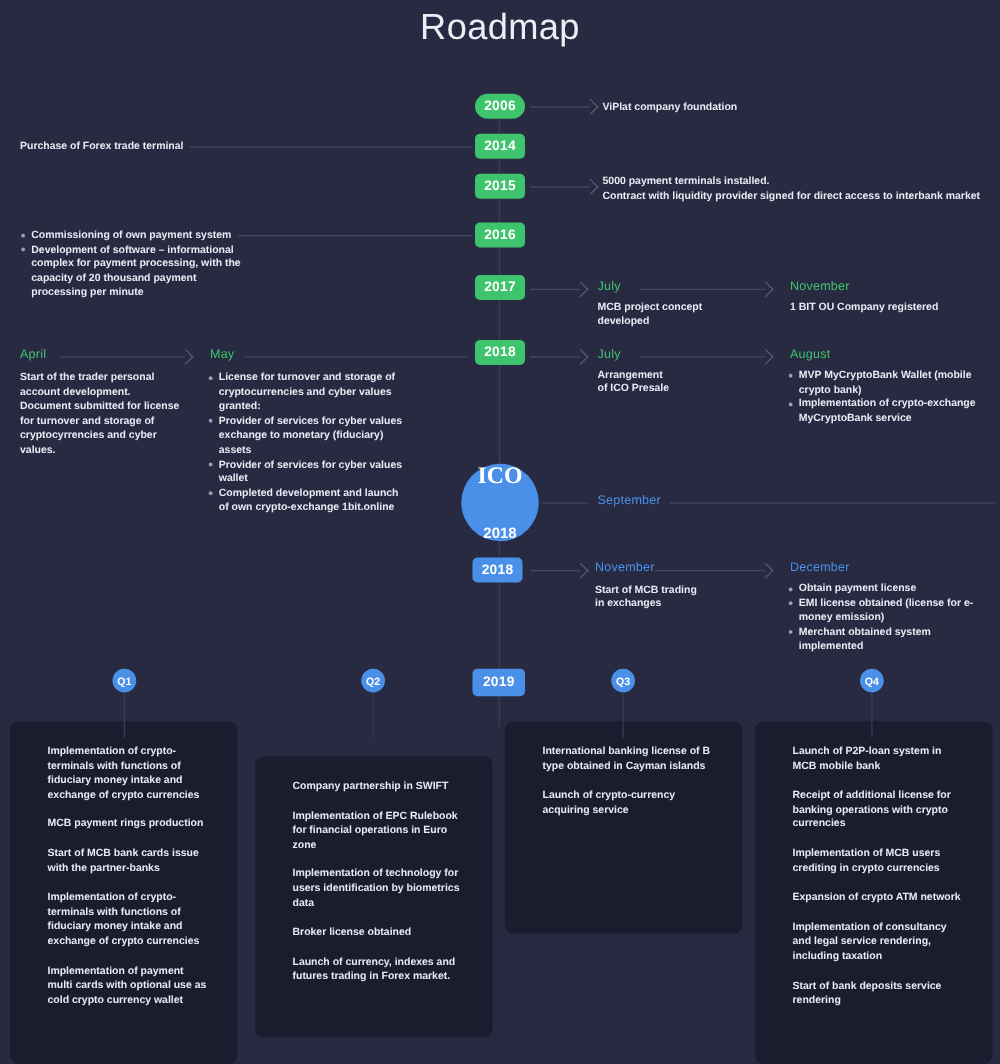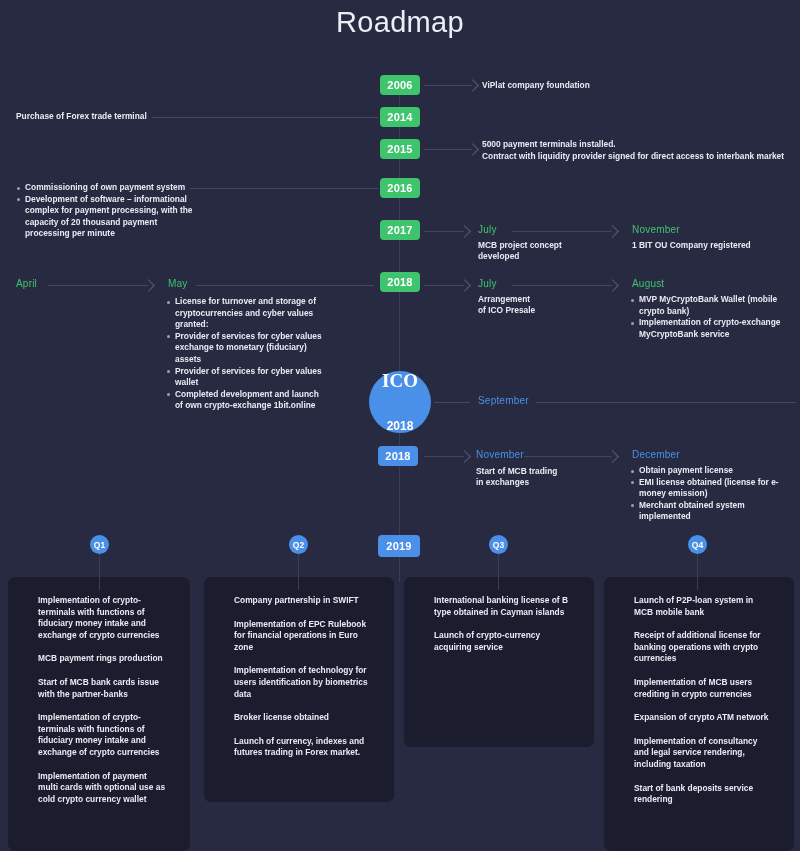--- a/index.html
+++ b/index.html
@@ -108,21 +108,21 @@
 </head>
 <body>
 
 <div id="roadmap">
 
   <div class="title">Roadmap</div>
 
   <div class="spine" style="top:90px;height:292px;"></div>
   <div class="spine" style="top:432px;height:150px;"></div>
 
-  <div class="badge green" style="left:380px;top:75px;">2006</div>
+  <div class="badge green" style="left:380px;top:75px;border-radius:10px;">2006</div>
   <div class="badge green" style="left:380px;top:107px;">2014</div>
   <div class="badge green" style="left:380px;top:139px;">2015</div>
   <div class="badge green" style="left:380px;top:178px;">2016</div>
   <div class="badge green" style="left:380px;top:220px;">2017</div>
   <div class="badge green" style="left:380px;top:272px;">2018</div>
   <div class="badge blue" style="left:378px;top:446px;">2018</div>
   <div class="badge blue" style="left:378px;top:535px;width:42px;height:22px;line-height:22px;">2019</div>
 
   <div class="ico-circle" style="left:369px;top:371px;justify-content:space-between;">
     <span class="ico-main">ICO</span>
@@ -154,20 +154,21 @@
   <div class="arrowhead" style="left:608px;top:227px;"></div>
   <div class="tx b" style="left:478px;top:240px;width:140px;">MCB project concept</div>
   <div class="tx b" style="left:478px;top:251px;width:140px;">developed</div>
 
   <div class="month green" style="left:632px;top:224px;">November</div>
   <div class="tx b" style="left:632px;top:240px;width:160px;">1 BIT OU Company registered</div>
 
   <div class="month green" style="left:16px;top:278px;">April</div>
   <div class="hline" style="left:48px;top:285px;width:100px;"></div>
   <div class="arrowhead" style="left:144px;top:281px;"></div>
+  <div class="tx b" style="left:16px;top:296px;width:130px;">Start of the trader personal account development. Document submitted for license for turnover and storage of cryptocyrrencies and cyber values.</div>
 
   <div class="month green" style="left:168px;top:278px;">May</div>
   <div class="hline" style="left:196px;top:285px;width:178px;"></div>
   <ul class="bul" style="position:absolute;left:166px;top:296px;width:160px;">
     <li>License for turnover and storage of cryptocurrencies and cyber values granted:</li>
     <li>Provider of services for cyber values exchange to monetary (fiduciary) assets</li>
     <li>Provider of services for cyber values wallet</li>
     <li>Completed development and launch of own crypto-exchange 1bit.online</li>
   </ul>
 
@@ -222,21 +223,21 @@
   </div>
 
   <div class="card" style="left:8px;top:577px;width:182px;height:274px;">
     <p>Implementation of crypto-terminals with functions of fiduciary money intake and exchange of crypto currencies</p>
     <p>MCB payment rings production</p>
     <p>Start of MCB bank cards issue with the partner-banks</p>
     <p>Implementation of crypto-terminals with functions of fiduciary money intake and exchange of crypto currencies</p>
     <p>Implementation of payment multi cards with optional use as cold crypto currency wallet</p>
   </div>
 
-  <div class="card" style="left:204px;top:577px;width:190px;height:225px;">
+  <div class="card" style="left:204px;top:605px;width:190px;height:225px;">
     <p>Company partnership in SWIFT</p>
     <p>Implementation of EPC Rulebook for financial operations in Euro zone</p>
     <p>Implementation of technology for users identification by biometrics data</p>
     <p>Broker license obtained</p>
     <p>Launch of currency, indexes and futures trading in Forex market.</p>
   </div>
 
   <div class="card" style="left:404px;top:577px;width:190px;height:170px;">
     <p>International banking license of B type obtained in Cayman islands</p>
     <p>Launch of crypto-currency acquiring service</p>

